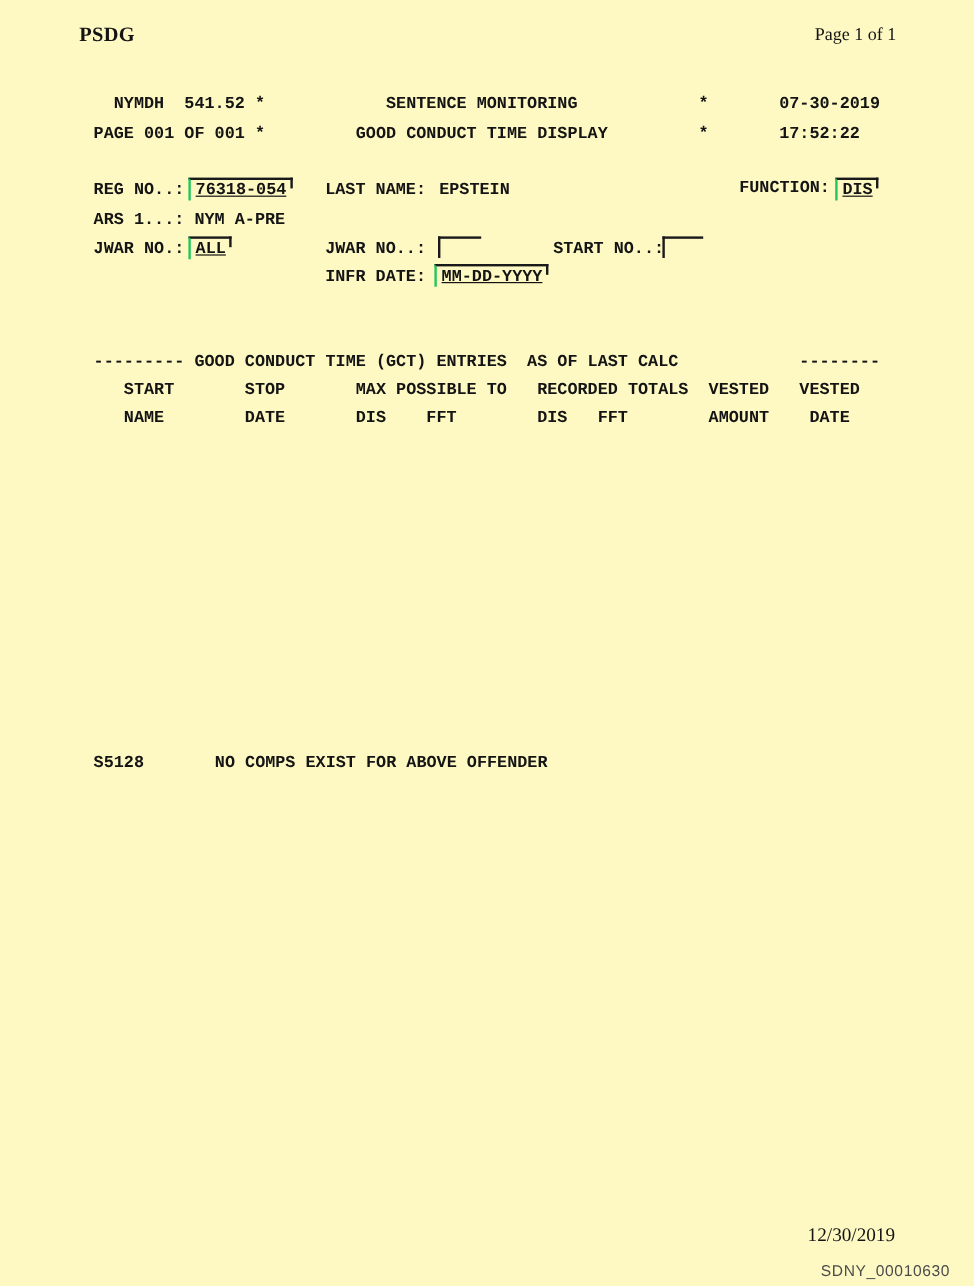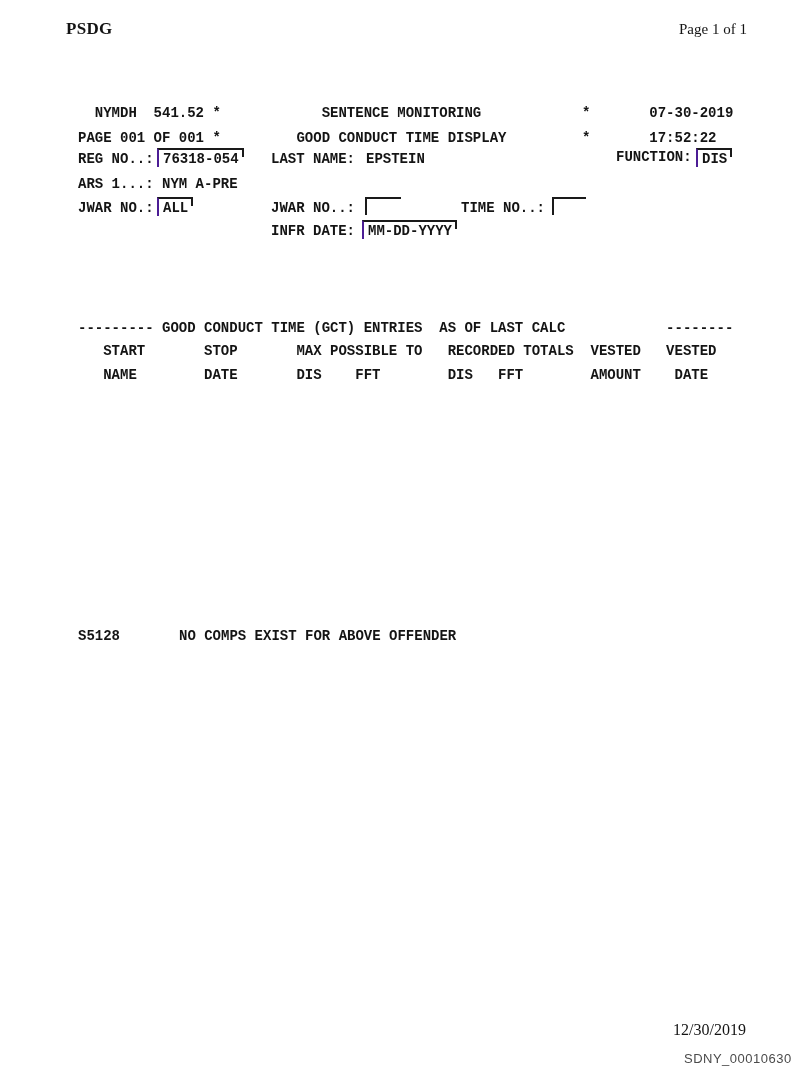--- a/index.html
+++ b/index.html
@@ -1,46 +1,47 @@
 <!DOCTYPE html>
 <html><head>
 <meta charset="utf-8">
 <style>
   html,body{margin:0;padding:0;background:#e8e8e8;}
   .page{
     position:relative;
     width:812px;height:1072px;
     margin:0 auto;
-    background:#ffffff;
+    background:#fef9c3;
     overflow:hidden;
     font-family:"Liberation Serif", serif;
     color:#141414;
   }
   
   .hdr-left{position:absolute;left:66px;top:19px;font:bold 17px "Liberation Serif",serif;letter-spacing:.3px;}
   .hdr-right{position:absolute;left:679px;top:21px;font:15px "Liberation Serif",serif;text-align:right;}
 
   
   .t-line{
     position:absolute;left:78px;
     font:bold 14px "Liberation Mono", monospace;
-    line-height:16px;white-space:pre;color:#141414;margin-top:26px;
+    line-height:16px;white-space:pre;color:#141414;
   }
   .t-seg{
     position:absolute;
     font:bold 14px "Liberation Mono", monospace;
     line-height:16px;white-space:pre;color:#141414;
   }
   
   .boxed{
     position:absolute;
     font:bold 14px "Liberation Mono", monospace;
     line-height:16px;white-space:pre;color:#141414;
-    border-top:2px solid #1a1a1a;border-left:2px solid #4c1d95;
+    border-top:2px solid #1a1a1a;border-left:2px solid #22c55e;
     padding:1px 5px 0 4px;
+    text-decoration:underline;
   }
   .boxed::after{
     content:"";position:absolute;top:-2px;right:0;
     height:9px;border-right:2px solid #1a1a1a;
   }
   
   .box-empty{
     position:absolute;
     border-top:2px solid #1a1a1a;border-left:2px solid #1a1a1a;
   }
@@ -71,21 +72,21 @@
     <div class="t-seg" style="left:616px;top:149px">FUNCTION:</div>
     <div class="boxed" style="left:696px;top:148px">DIS</div>
 
     <div class="t-seg" style="left:78px;top:176px">ARS 1...:</div>
     <div class="t-seg" style="left:162px;top:176px">NYM A-PRE</div>
 
     <div class="t-seg" style="left:78px;top:200px">JWAR NO.:</div>
     <div class="boxed" style="left:157px;top:197px">ALL</div>
     <div class="t-seg" style="left:271px;top:200px">JWAR NO..:</div>
     <div class="box-empty" style="left:365px;top:197px;width:34px;height:16px"></div>
-    <div class="t-seg" style="left:461px;top:200px">TIME NO..:</div>
+    <div class="t-seg" style="left:461px;top:200px">START NO..:</div>
     <div class="box-empty" style="left:552px;top:197px;width:32px;height:16px"></div>
 
     <div class="t-seg" style="left:271px;top:223px">INFR DATE:</div>
     <div class="boxed" style="left:362px;top:220px">MM-DD-YYYY</div>
 
     <div>
       <div class="t-line" style="top:294px">--------- GOOD CONDUCT TIME (GCT) ENTRIES  AS OF LAST CALC            --------</div>
       <div class="t-line" style="top:317px">   START       STOP       MAX POSSIBLE TO   RECORDED TOTALS  VESTED   VESTED</div>
       <div class="t-line" style="top:341px">   NAME        DATE       DIS    FFT        DIS   FFT        AMOUNT    DATE</div>
     </div>

